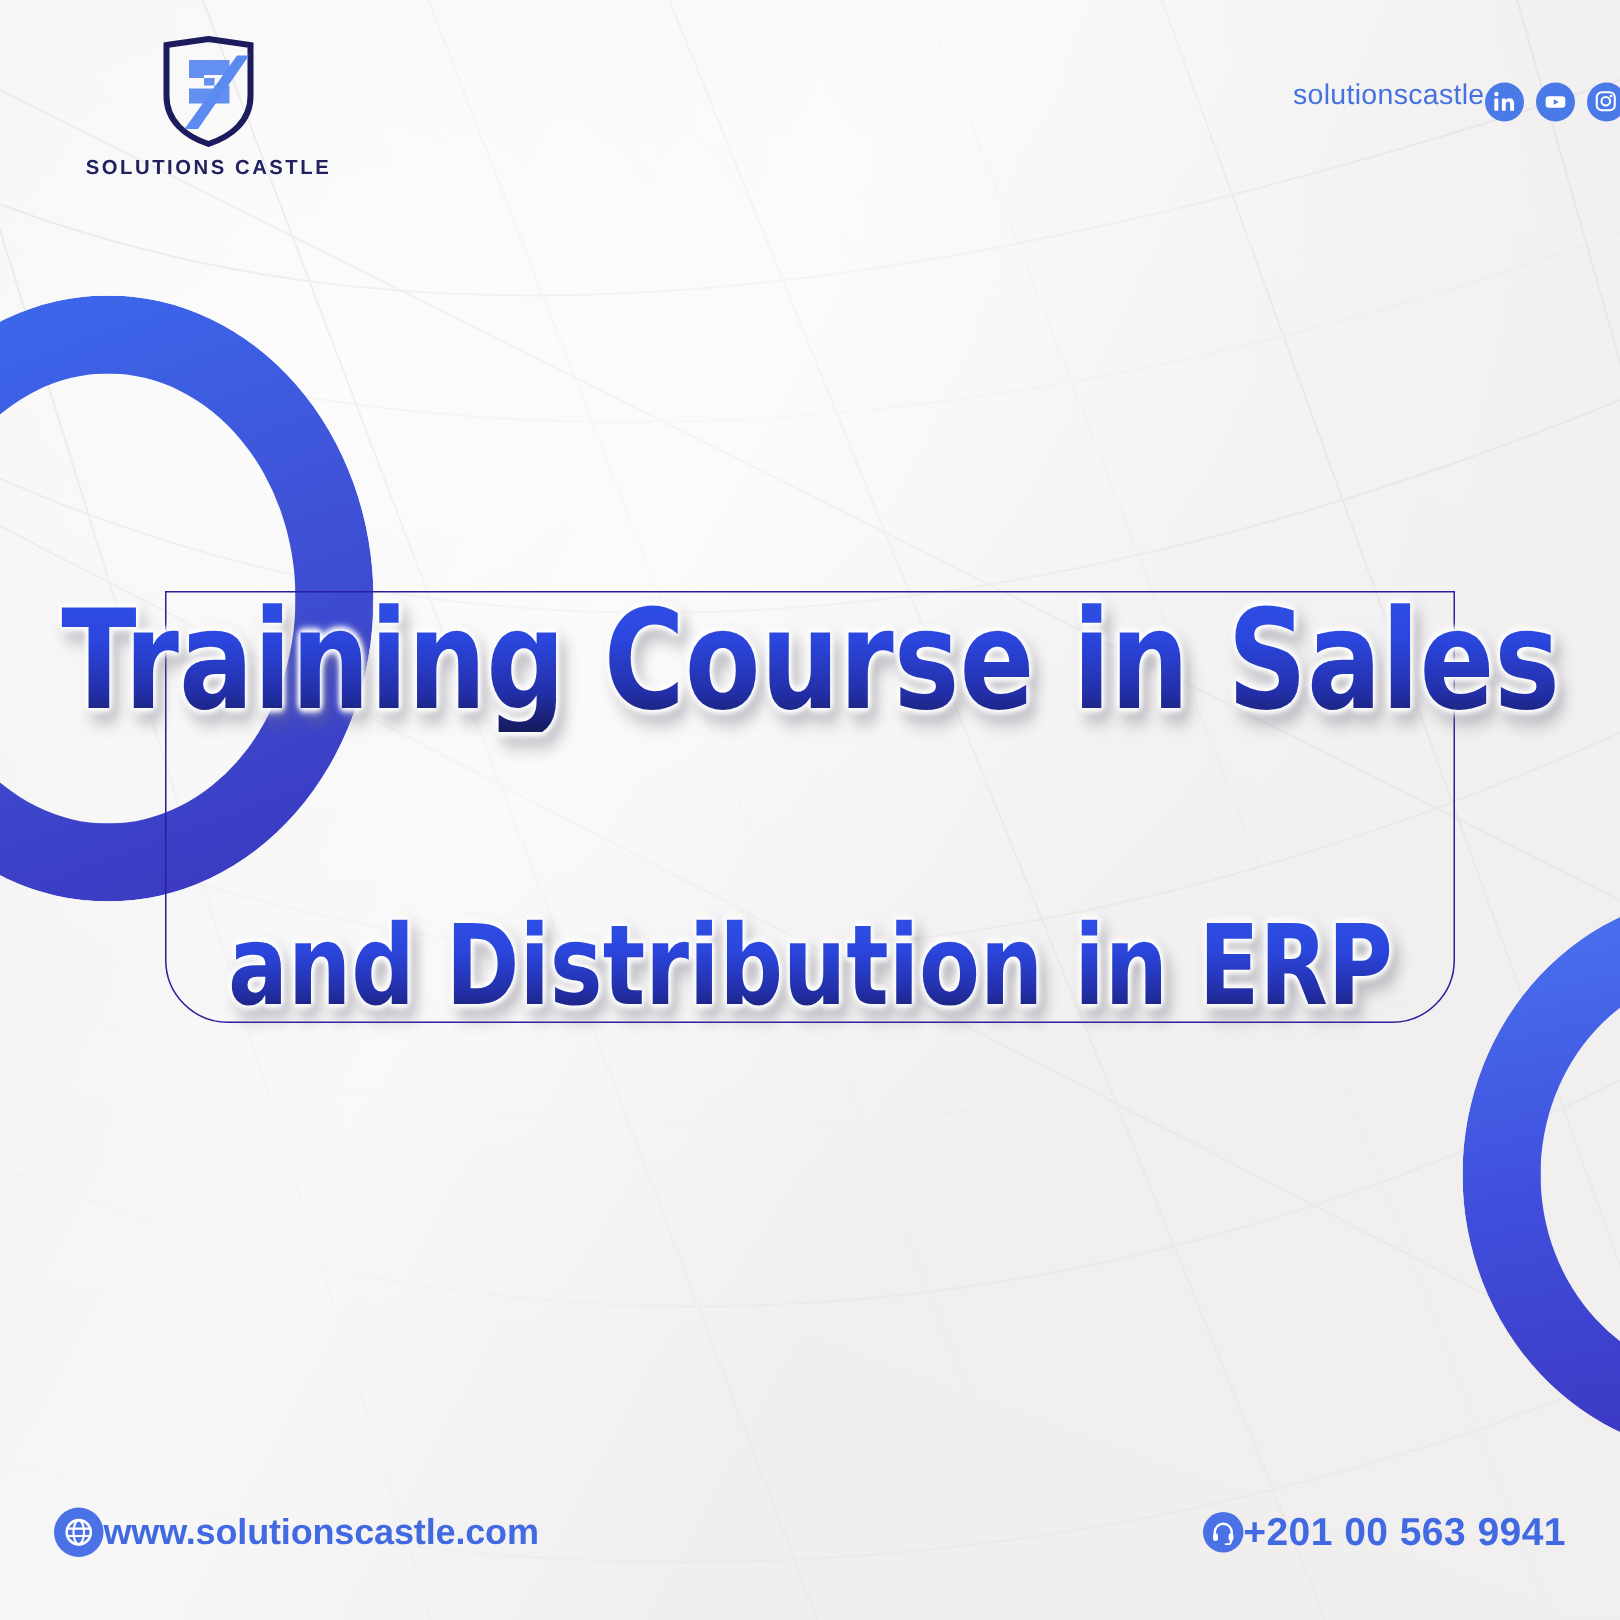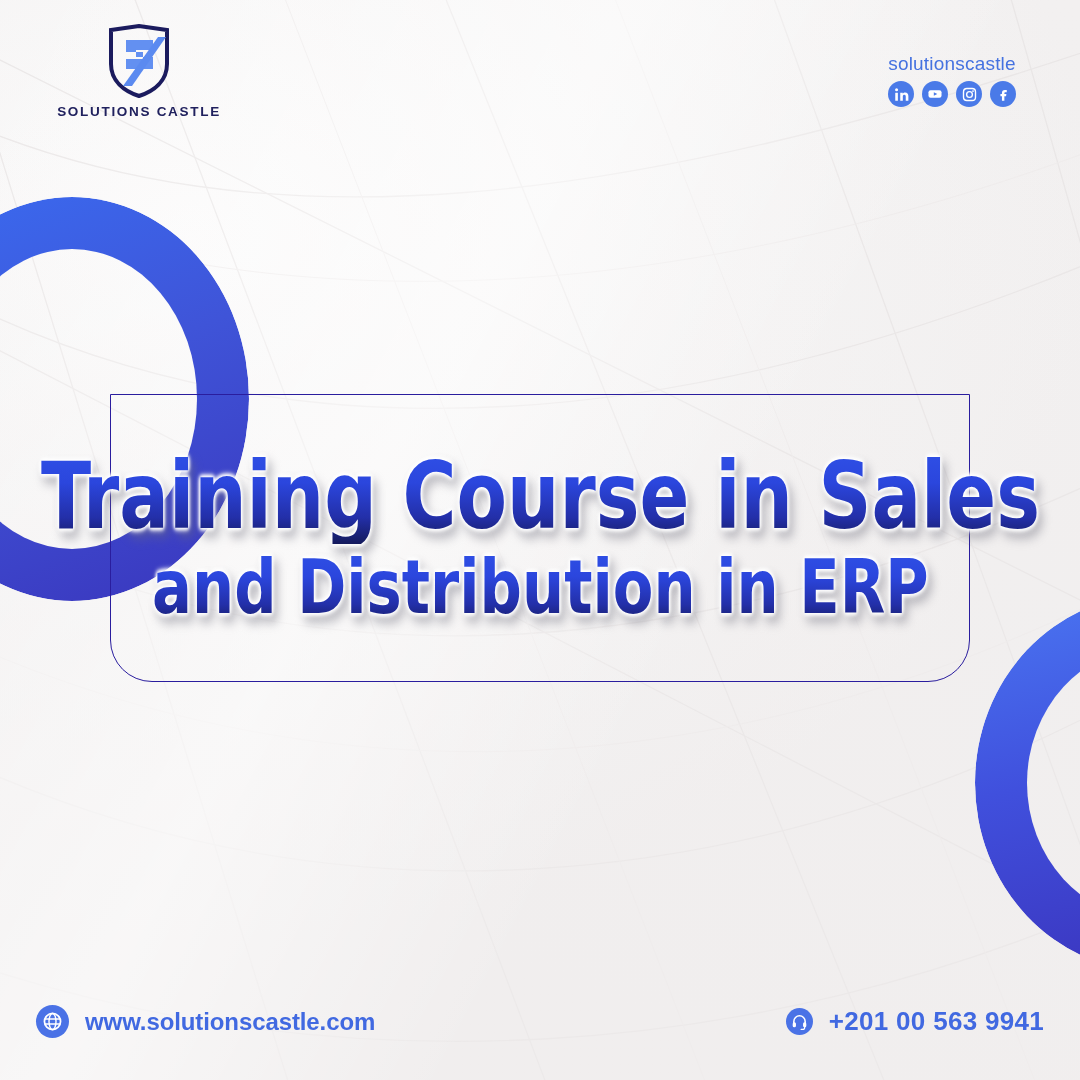--- a/index.html
+++ b/index.html
@@ -99,21 +99,21 @@
     color: #20215e;
     white-space: nowrap;
   }
 
   .handle-block {
     position: absolute;
     right: 38px;
     top: 54px;
     width: 180px;
     display: flex;
-    flex-direction: column;
+    flex-direction: row;
     align-items: center;
   }
   .handle-text {
     font-size: 19px;
     color: #4572e0;
     letter-spacing: .2px;
     line-height: 1;
     margin-bottom: 8px;
   }
   .social-row { display: flex; gap: 8px; }
@@ -145,21 +145,21 @@
   }
   .headline {
     position: absolute;
     left: 110px;
     top: 394px;
     width: 860px;
     height: 288px;
     display: flex;
     flex-direction: column;
     align-items: center;
-    justify-content: center;
+    justify-content: space-between;
     gap: 4px;
   }
   .hl-line {
     font-family: "DejaVu Sans", sans-serif;
     font-weight: bold;
     line-height: 1.02;
     white-space: nowrap;
     background-image: linear-gradient(180deg, #2f50e6 0%, #2b46dd 35%, #232fa8 72%, #141a5c 100%);
     -webkit-background-clip: text;
     background-clip: text;
@@ -174,21 +174,20 @@
       drop-shadow(5px 7px 5px rgba(110,110,125,0.42));
   }
   .hl-1 { font-size: 92px; }
   .hl-2 { font-size: 74px; margin-top: 2px; }
 
   
   .footer-item {
     position: absolute;
     display: flex;
     align-items: center;
-    gap: 16px;
   }
   .footer-web  { left: 36px;  top: 1005px; }
   .footer-tel  { right: 36px; top: 1006px; }
   .f-icon {
     width: 33px;
     height: 33px;
     border-radius: 50%;
     background: #4a72e6;
     display: flex;
     align-items: center;

